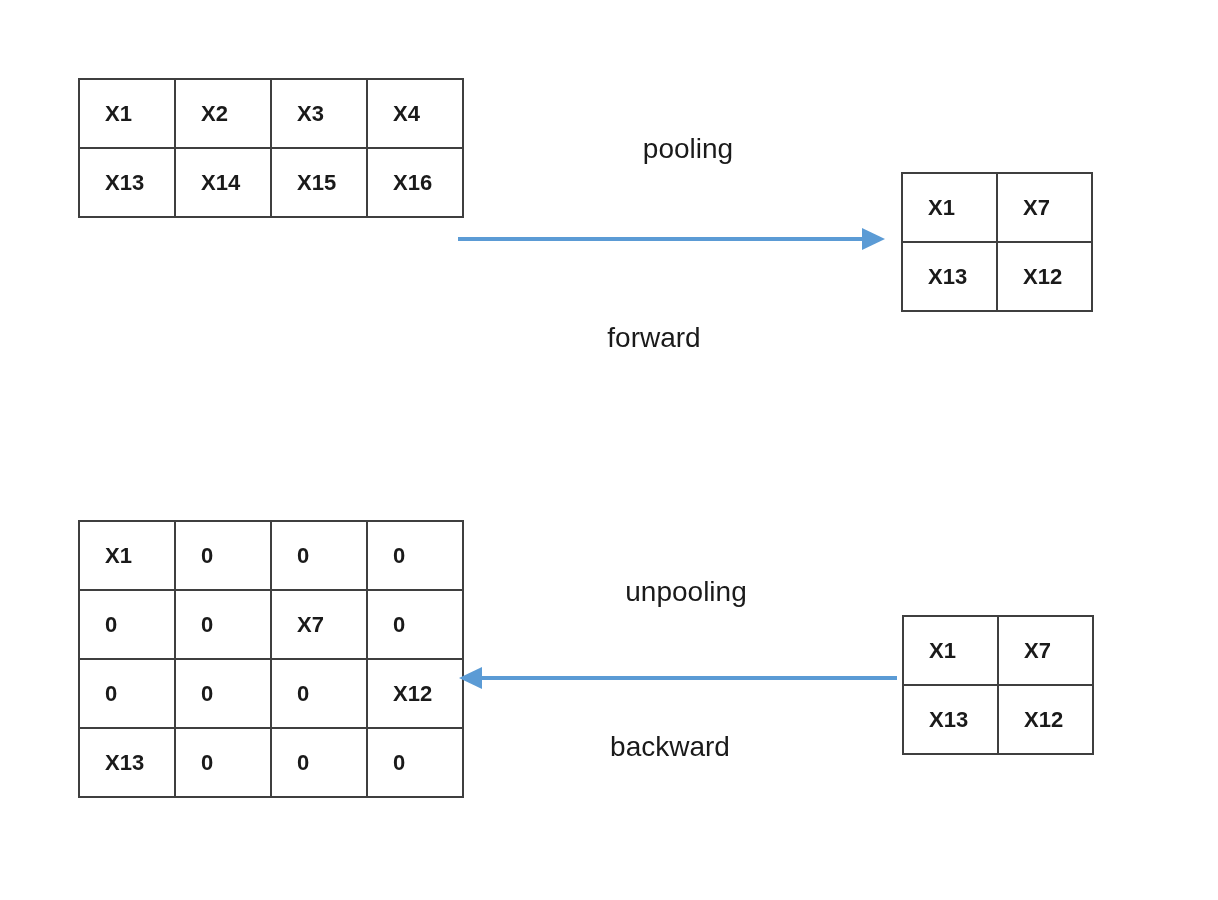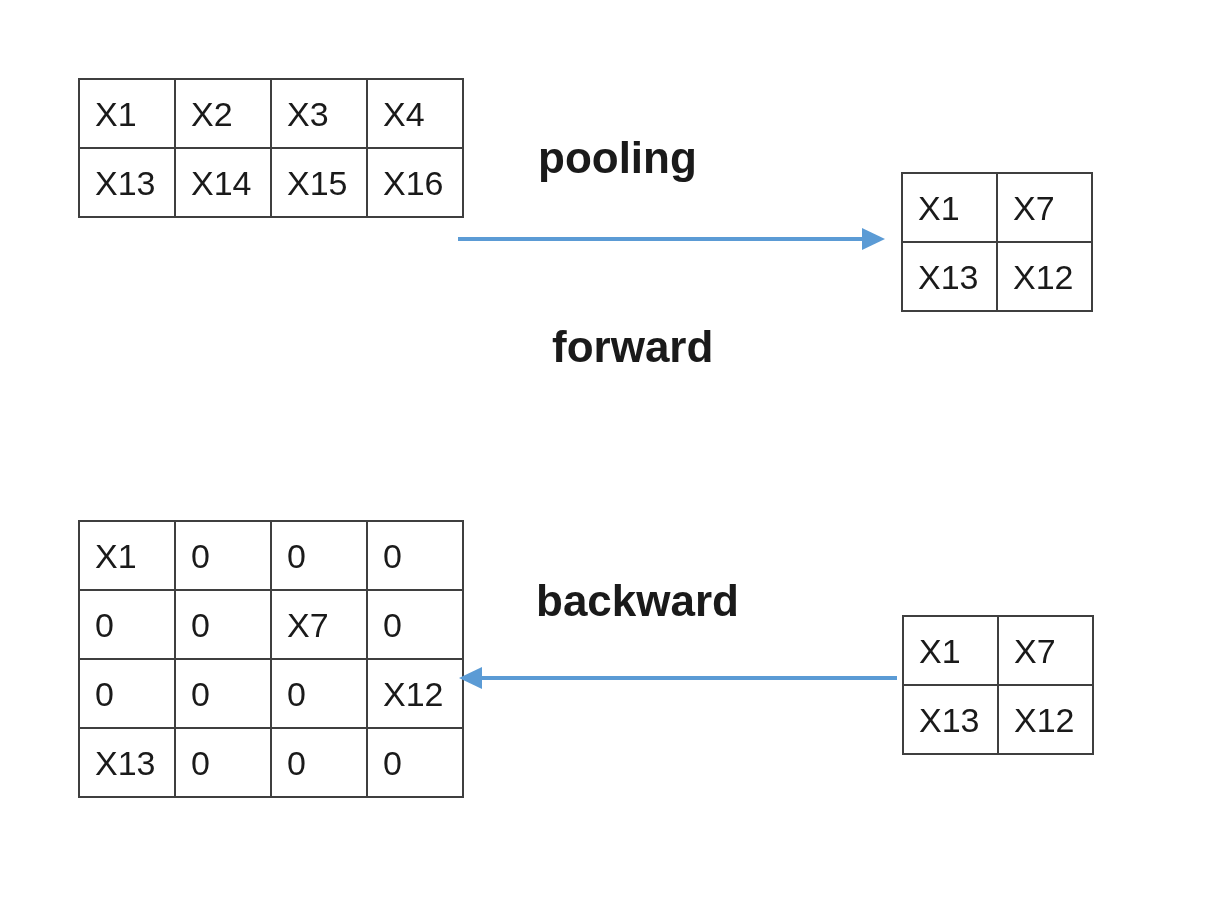--- a/index.html
+++ b/index.html
@@ -19,45 +19,46 @@
     color: var(--text-color);
     overflow: hidden;
   }
   table.grid {
     position: absolute;
     border-collapse: collapse;
     table-layout: fixed;
   }
   table.grid td {
     border: 2px solid var(--border-color);
-    font-size: 34px;
+    font-size: 22px;
     line-height: 1;
     vertical-align: middle;
-    padding: 0 0 0 15px;
+    padding: 0 0 0 25px;
     background: #fff;
     white-space: nowrap;
+    font-weight: bold;
   }
   table.g4 td { width: 96px; height: 69px; }
   table.g2 td { width: 95px; height: 69px; }
 
   #tbl-forward-input  { left: 78px;  top: 78px;  }
   #tbl-forward-output { left: 901px; top: 172px; }
   #tbl-backward-output{ left: 78px;  top: 520px; }
   #tbl-backward-input { left: 902px; top: 615px; }
 
   .label {
     position: absolute;
     width: 300px;
-    font-size: 44px;
+    font-size: 28px;
     line-height: 1.2;
+    text-align: center;
     white-space: nowrap;
-    font-weight: bold;
   }
   #lbl-pooling   { left: 538px; top: 132px; }
-  #lbl-forward   { left: 552px; top: 321px; }
+  #lbl-forward   { left: 504px; top: 321px; }
   #lbl-unpooling { left: 536px; top: 575px; }
   #lbl-backward  { left: 520px; top: 730px; }
 
   .arrow-shaft {
     position: absolute;
     height: 4px;
     background: var(--arrow-color);
   }
   .arrow-head {
     position: absolute;
@@ -135,21 +136,22 @@
     </tr>
     <tr>
       <td>X13</td>
       <td>0</td>
       <td>0</td>
       <td>0</td>
     </tr>
   </tbody>
     </table>
 
-  <div class="label" id="lbl-unpooling">backward</div>
+  <div class="label" id="lbl-unpooling">unpooling</div>
+  <div class="label" id="lbl-backward">backward</div>
 
   <div>
     <div class="arrow-head" id="bwd-head"></div>
     <div class="arrow-shaft" id="bwd-shaft"></div>
   </div>
 
   <table class="grid g2" id="tbl-backward-input">
     <tbody>
         <tr>
       <td>X1</td>

